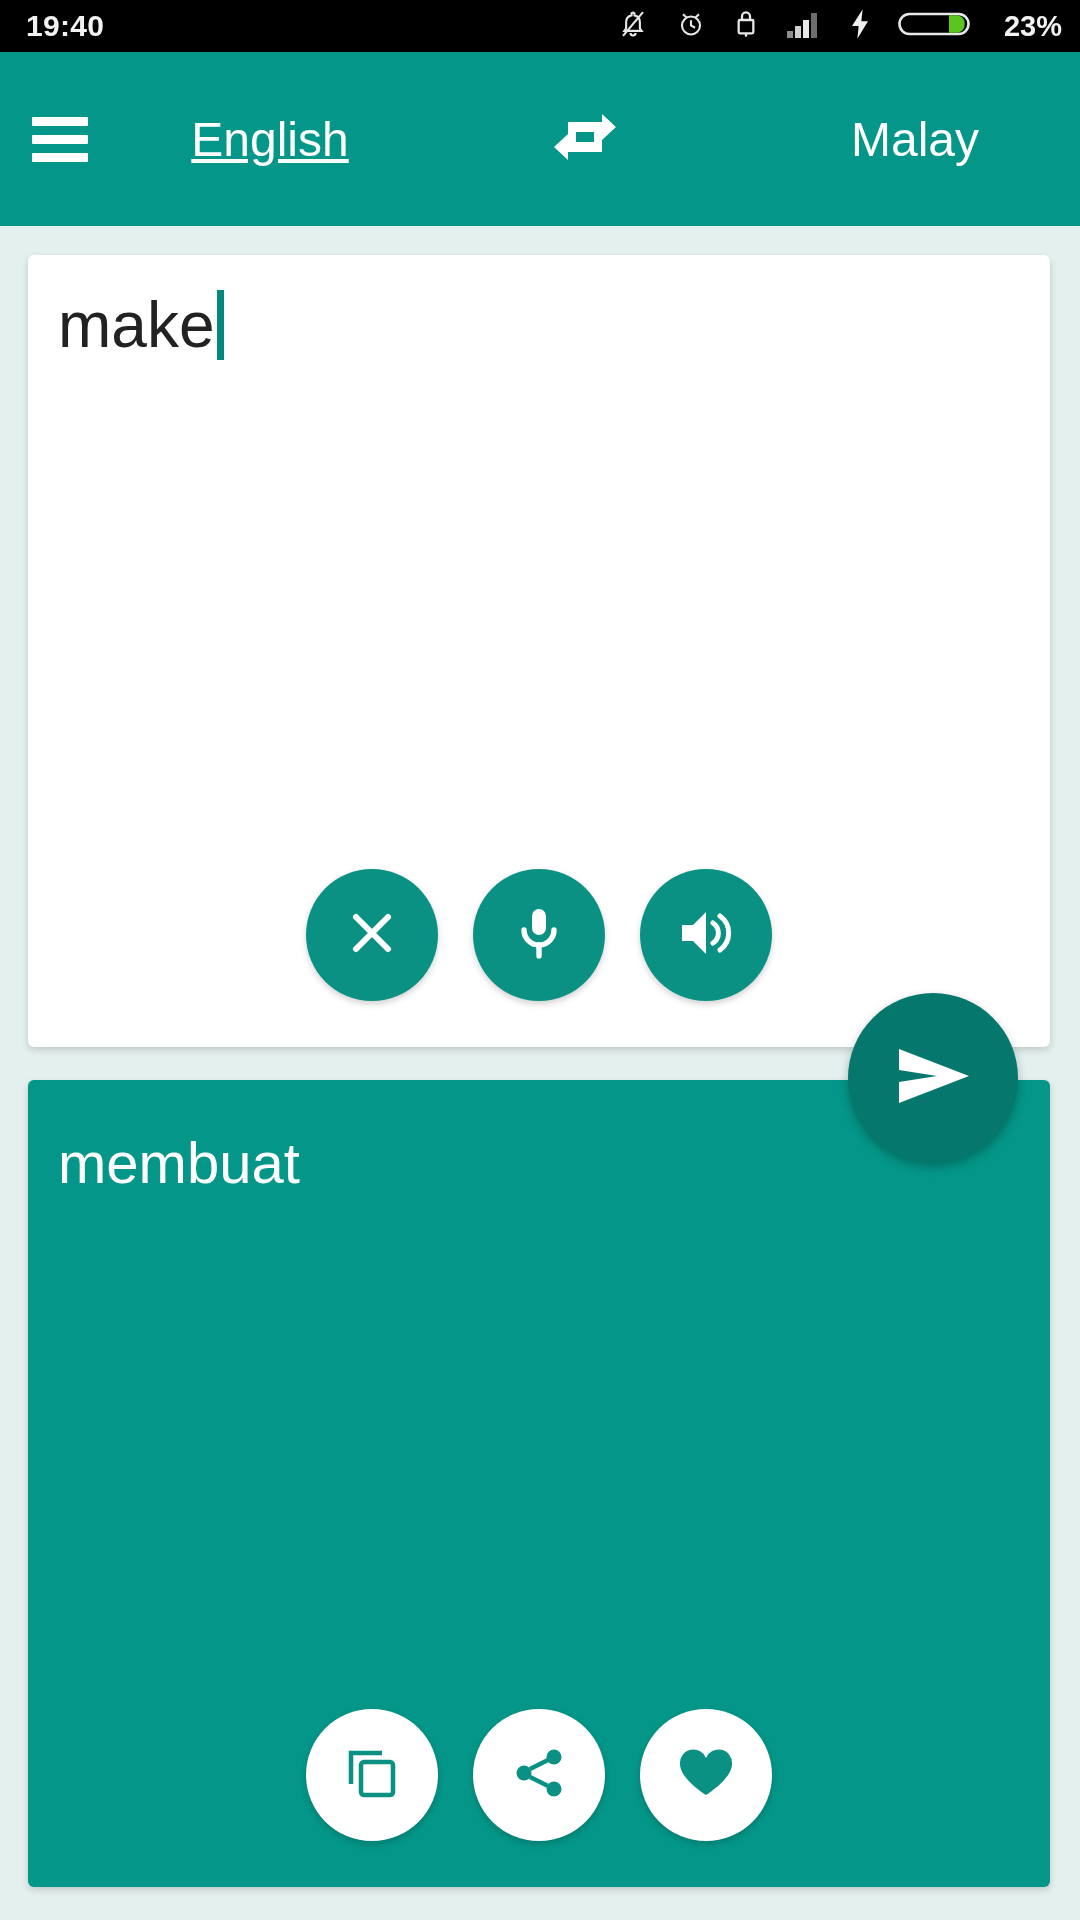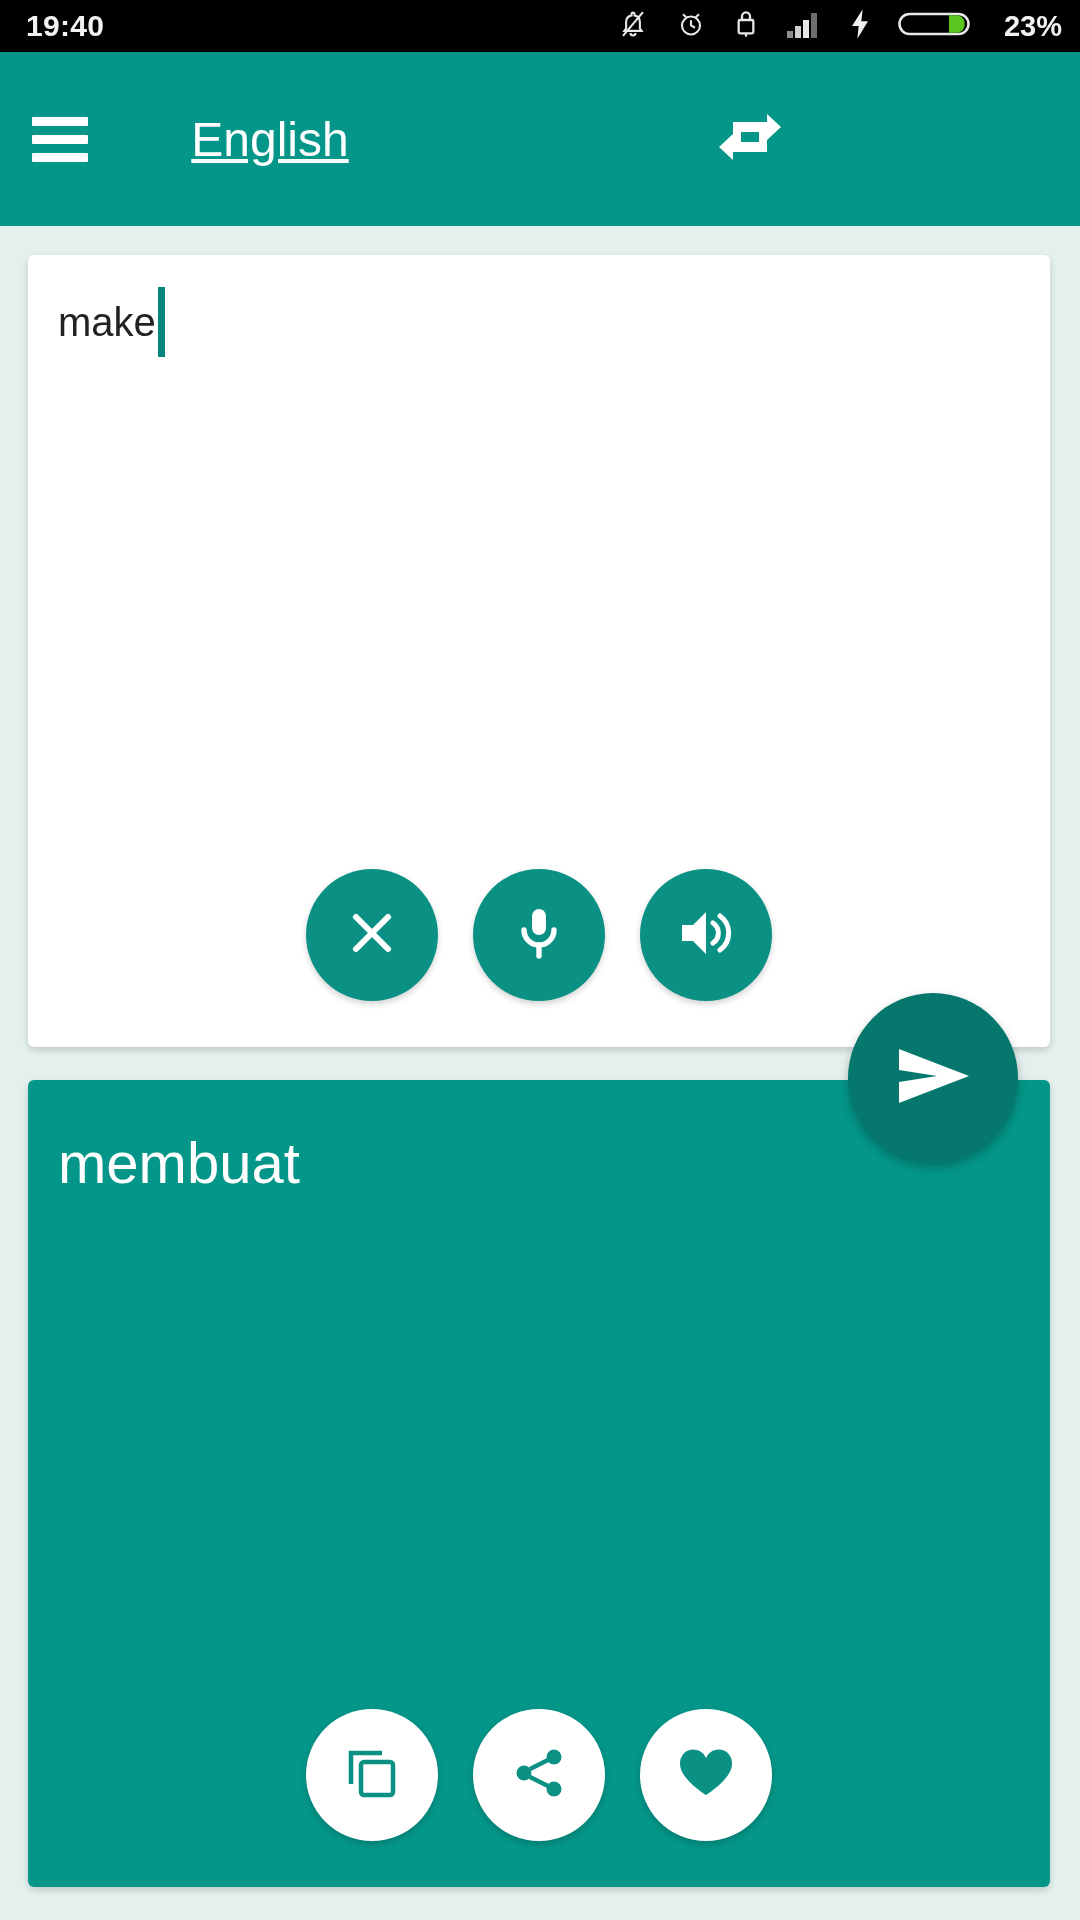--- a/index.html
+++ b/index.html
@@ -90,21 +90,21 @@
     position:absolute;
     left:28px; top:255px;
     width:1022px; height:792px;
     background:#fff;
     border-radius:6px;
     box-shadow:0 3px 7px rgba(0,0,0,0.16);
   }
   .input-text {
     position:absolute;
     left:30px; top:32px;
-    font-size:40px;
+    font-size:64px;
     color:#222;
     line-height:1.2;
     white-space:pre;
     display:flex; align-items:center;
   }
   .caret {
     display:inline-block;
     width:7px; height:70px;
     background:#04887c;
     margin-left:2px;
@@ -244,20 +244,21 @@
       <span>
         <svg width="70" height="70" viewBox="0 0 70 70">
 
           <path d="M18 20 h34 v-8 l14 13 -14 13 v-8 h-26 v10 h-8 z" fill="#ffffff"></path>
 
           <path d="M52 50 h-34 v8 l-14 -13 14 -13 v8 h26 v-10 h8 z" fill="#ffffff"></path>
         </svg>
       </span>
     </div>
 
+    <div class="lang-right">Malay</div>
   </div>
 
   <div class="input-card">
 
     <div class="input-text">
       <span>make</span><span class="caret"></span>
     </div>
 
     <div class="input-actions">
 

